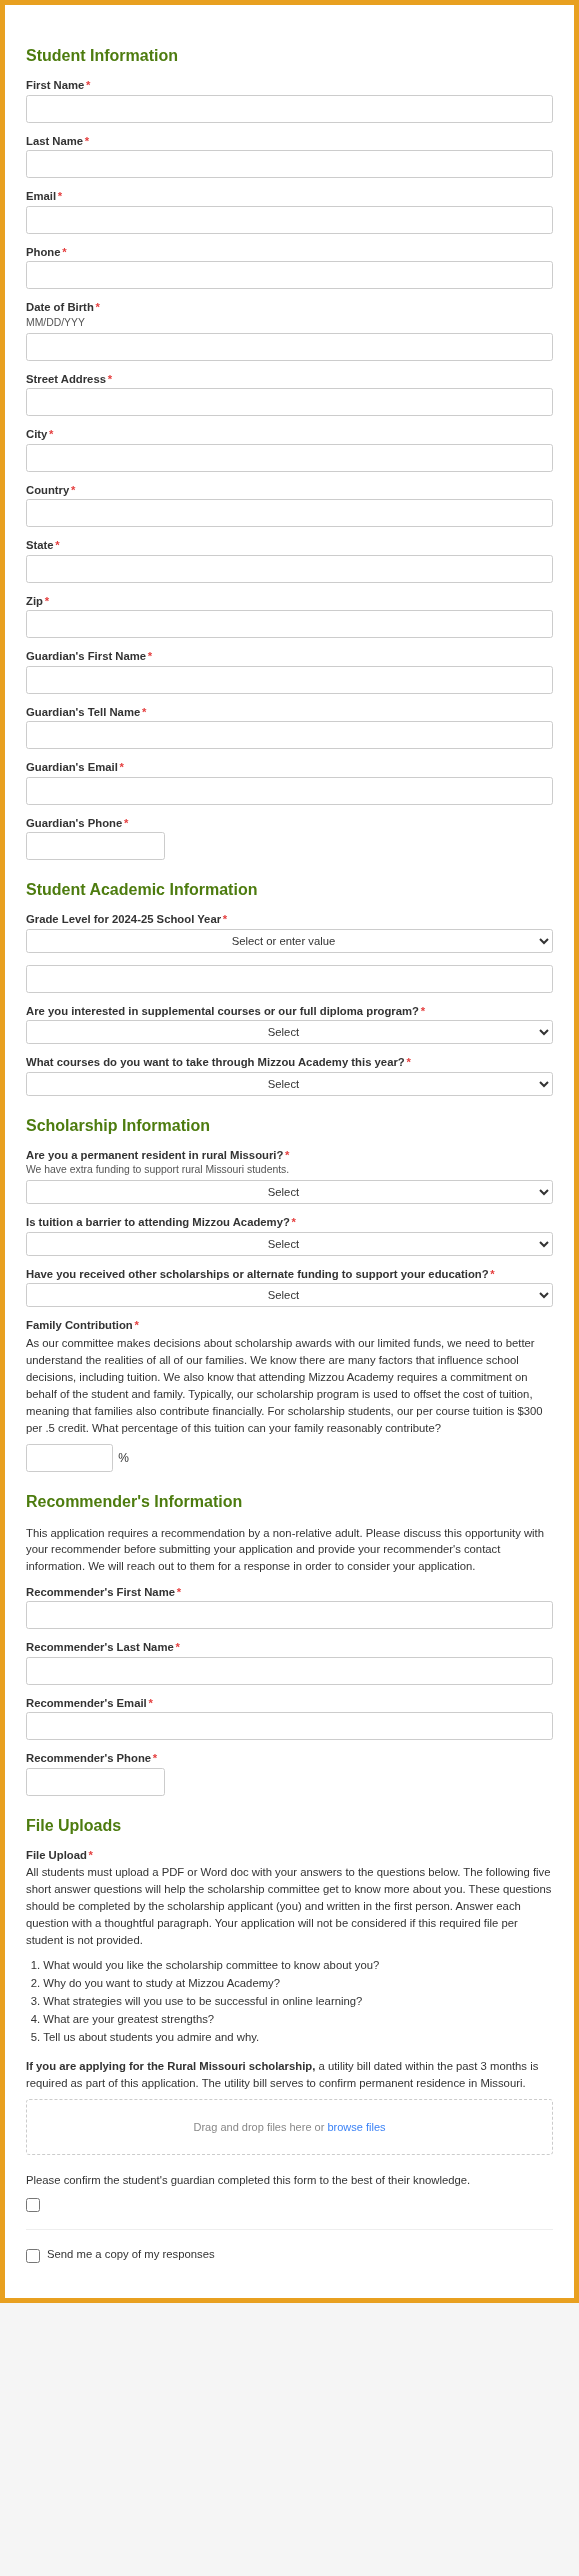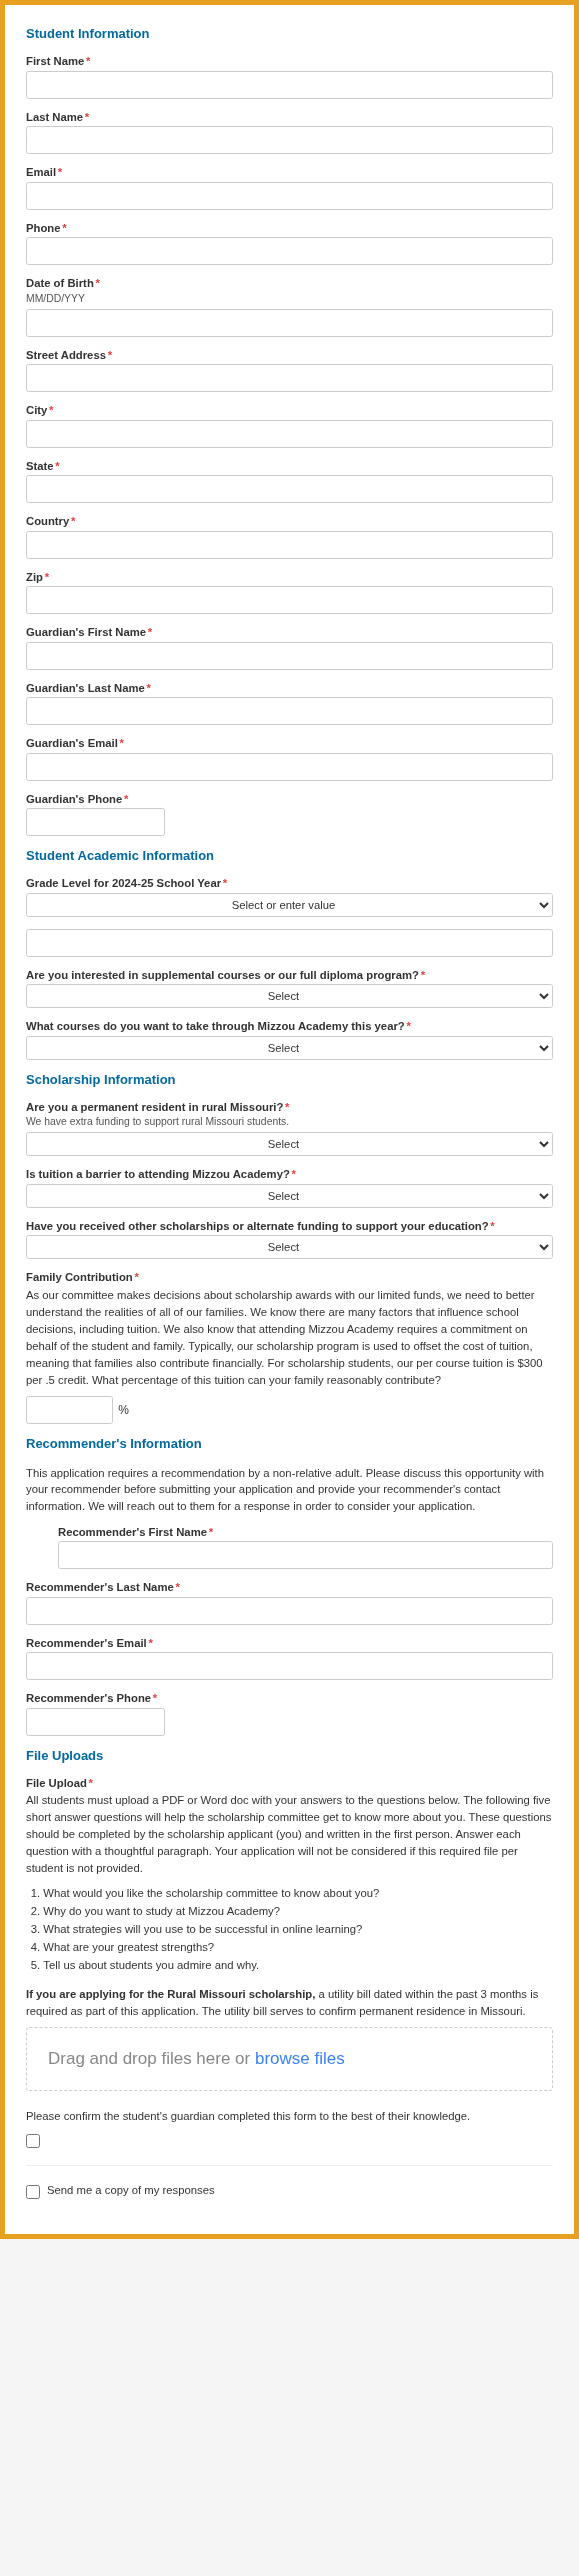--- a/index.html
+++ b/index.html
@@ -16,24 +16,25 @@
     .page-wrapper {
       background: #fff;
       border-left: 5.2px solid #e8a020;
       border-right: 5.2px solid #e8a020;
       border-top: 5.2px solid #e8a020;
       border-bottom: 5.2px solid #e8a020;
       padding: 21px 21px 35px 21px;
       width: 579px;
     }
     .section-title {
-      font-size: 13px;
+      font-size: 16px;
       font-weight: bold;
-      color: #0369a1;
+      color: #4d7c0f;
       margin-bottom: 14px;
+      margin-top: 21px;
     }
     .field-group {
       margin-bottom: 12px;
     }
     .field-label {
       font-size: 11.3px;
       font-weight: bold;
       color: #333;
       margin-bottom: 3.5px;
       display: block;
@@ -101,23 +102,23 @@
       font-size: 11.3px;
     }
     .percent-symbol {
       font-size: 12px;
       color: #333;
     }
     .upload-area {
       border: 1.7px dashed #ccc;
       border-radius: 3.5px;
       padding: 21px;
-      text-align: left;
+      text-align: center;
       color: #888;
-      font-size: 17px;
+      font-size: 11px;
       margin-top: 7px;
     }
     .upload-link {
       color: #3b82f6;
       text-decoration: none;
       cursor: pointer;
     }
     .checkbox-wrapper {
       display: flex;
       align-items: flex-start;
@@ -205,49 +206,49 @@
 
   <div class="field-group">
     <label class="field-label">
       <span>City</span><span class="required-star">*</span>
     </label>
     <input type="text" class="text-input" style="">
   </div>
 
   <div class="field-group">
     <label class="field-label">
+      <span>Country</span><span class="required-star">*</span>
+    </label>
+    <input type="text" class="text-input" style="">
+  </div>
+
+  <div class="field-group">
+    <label class="field-label">
       <span>State</span><span class="required-star">*</span>
     </label>
     <input type="text" class="text-input" style="">
   </div>
 
   <div class="field-group">
     <label class="field-label">
-      <span>Country</span><span class="required-star">*</span>
-    </label>
-    <input type="text" class="text-input" style="">
-  </div>
-
-  <div class="field-group">
-    <label class="field-label">
       <span>Zip</span><span class="required-star">*</span>
     </label>
     <input type="text" class="text-input" style="">
   </div>
 
   <div class="field-group">
     <label class="field-label">
       <span>Guardian's First Name</span><span class="required-star">*</span>
     </label>
     <input type="text" class="text-input" style="">
   </div>
 
   <div class="field-group">
     <label class="field-label">
-      <span>Guardian's Last Name</span><span class="required-star">*</span>
+      <span>Guardian's Tell Name</span><span class="required-star">*</span>
     </label>
     <input type="text" class="text-input" style="">
   </div>
 
   <div class="field-group">
     <label class="field-label">
       <span>Guardian's Email</span><span class="required-star">*</span>
     </label>
     <input type="text" class="text-input" style="">
   </div>
@@ -330,21 +331,21 @@
     <div class="percent-wrapper">
       <input type="text" class="percent-input" style="">
       <span class="percent-symbol">%</span>
     </div>
   </div>
 
   <div class="section-title">Recommender's Information</div>
 
   <p class="description-text">This application requires a recommendation by a non-relative adult. Please discuss this opportunity with your recommender before submitting your application and provide your recommender's contact information. We will reach out to them for a response in order to consider your application.</p>
 
-  <div class="field-group" style="margin-top:10.4px;margin-left:32px;">
+  <div class="field-group" style="margin-top:10.4px;">
     <label class="field-label">
       <span>Recommender's First Name</span><span class="required-star">*</span>
     </label>
     <input type="text" class="text-input" style="">
   </div>
 
   <div class="field-group">
     <label class="field-label">
       <span>Recommender's Last Name</span><span class="required-star">*</span>
     </label>

